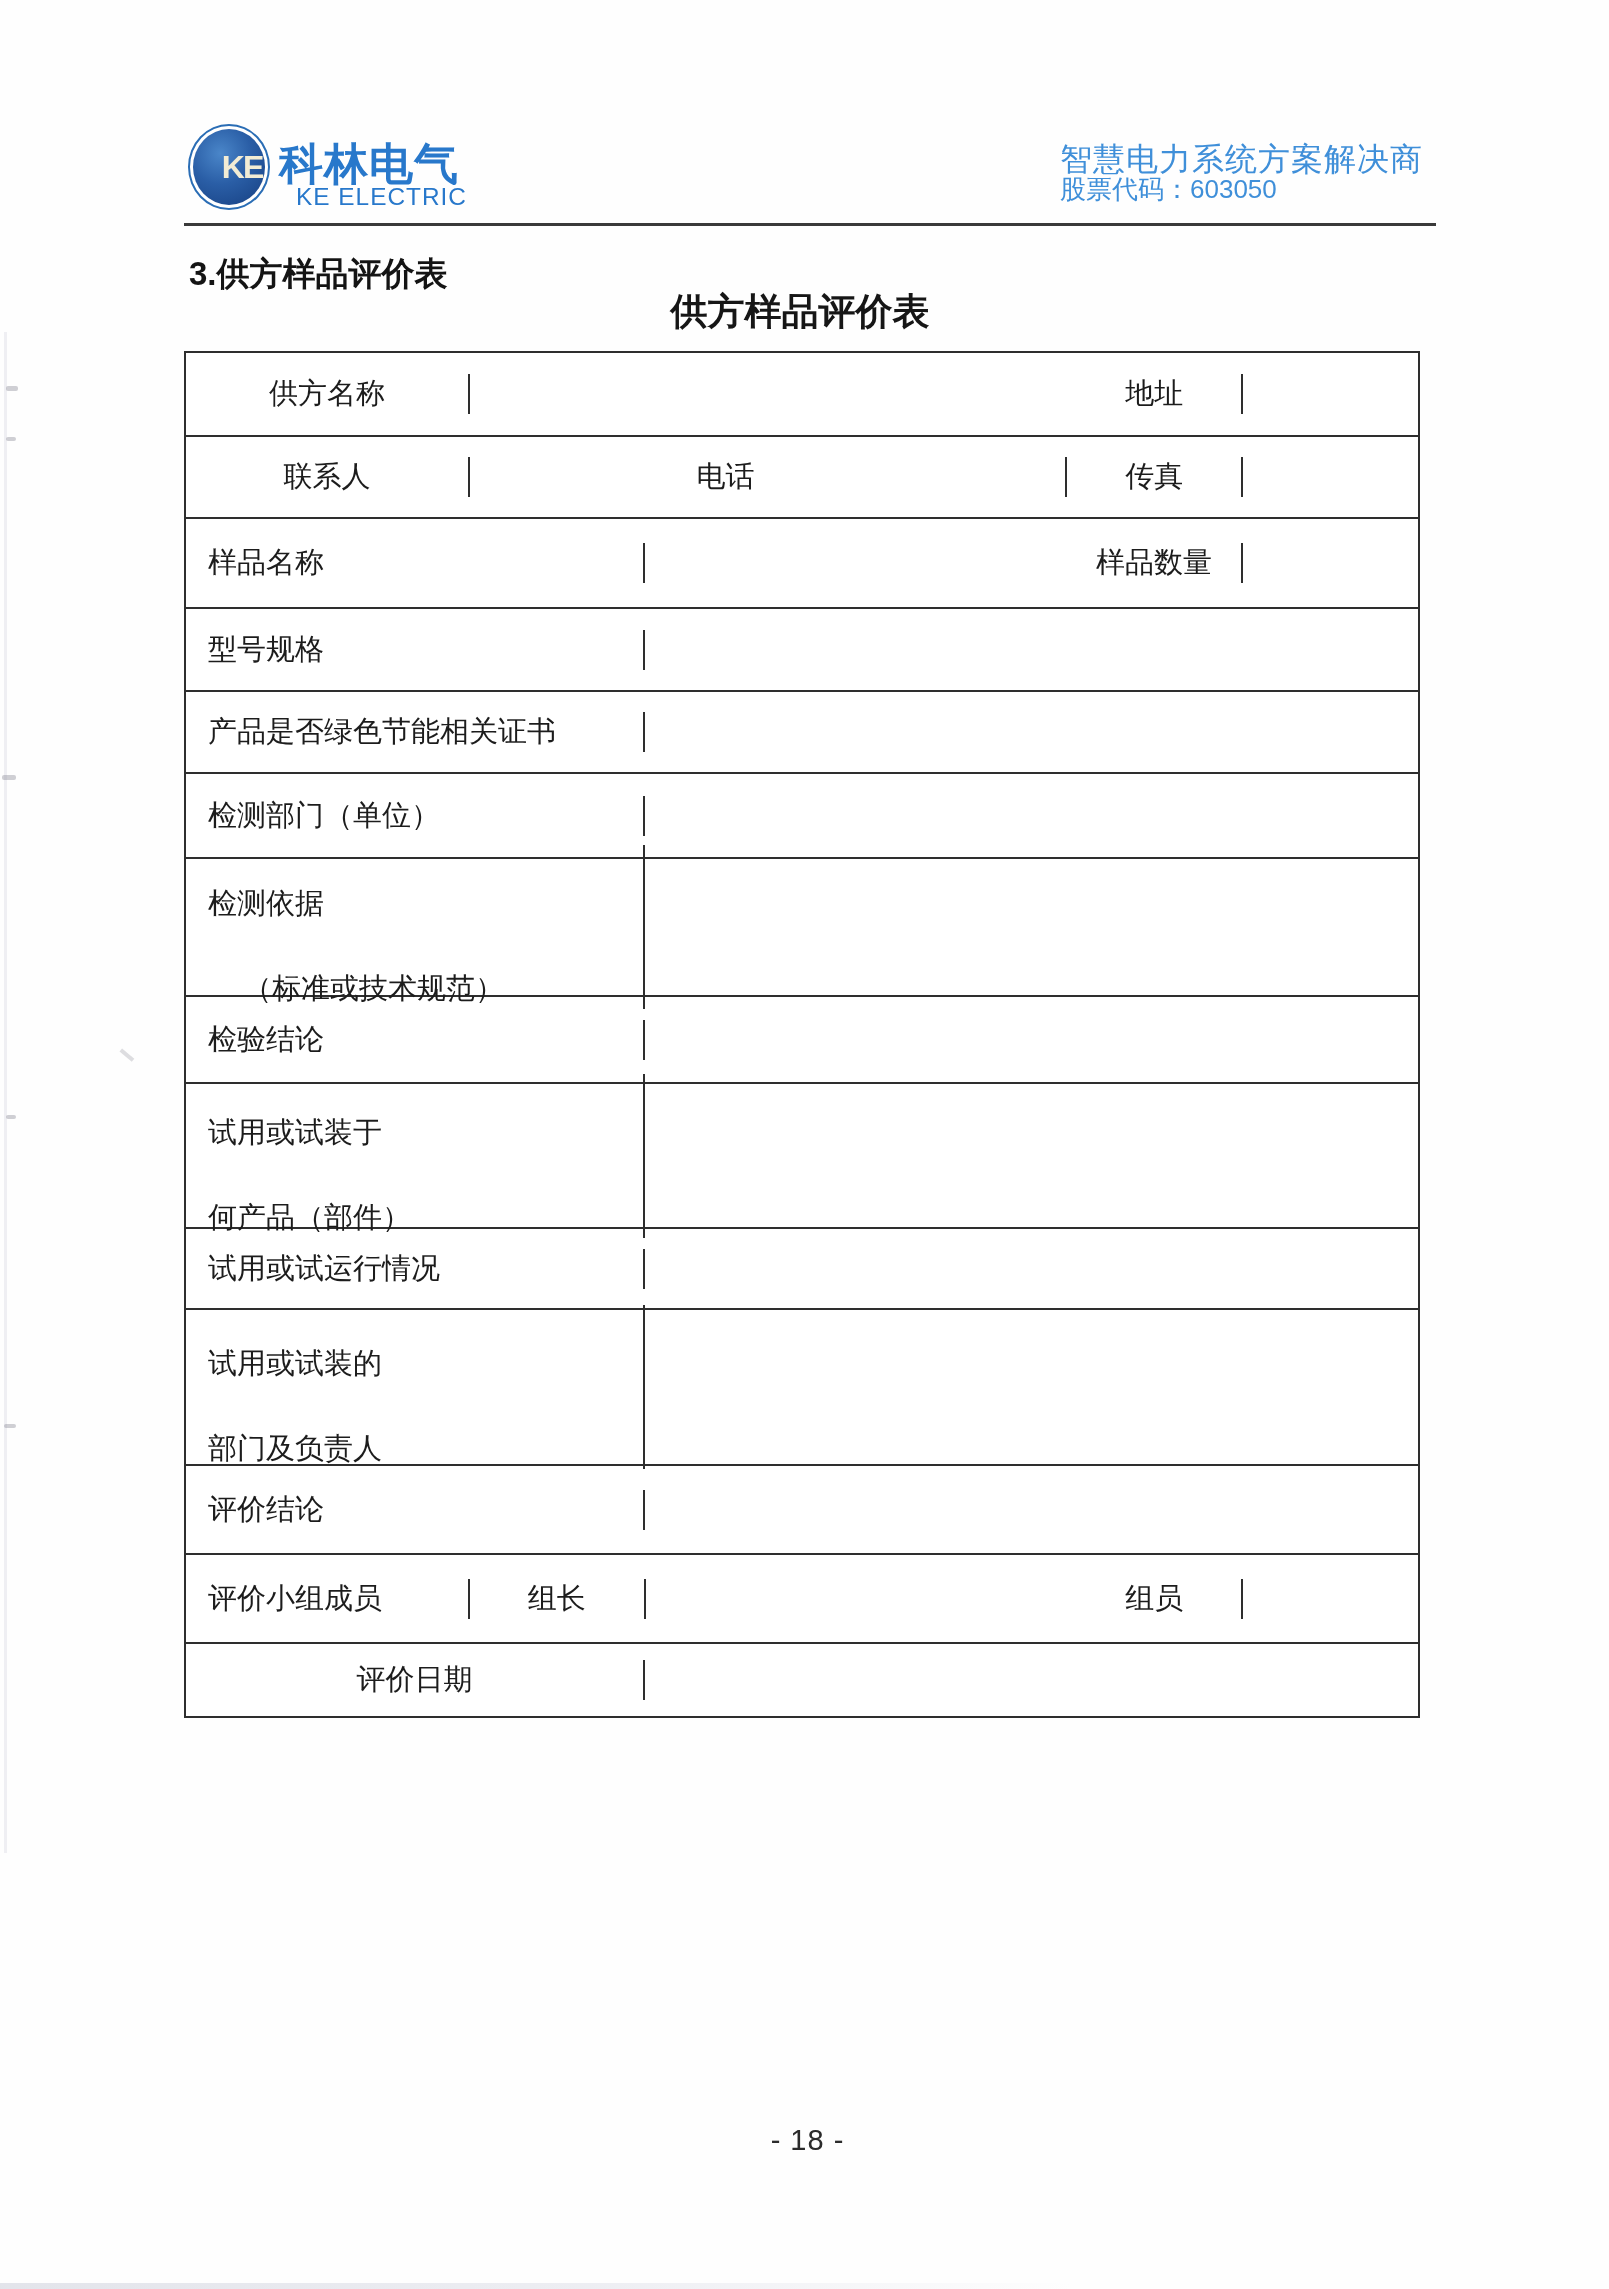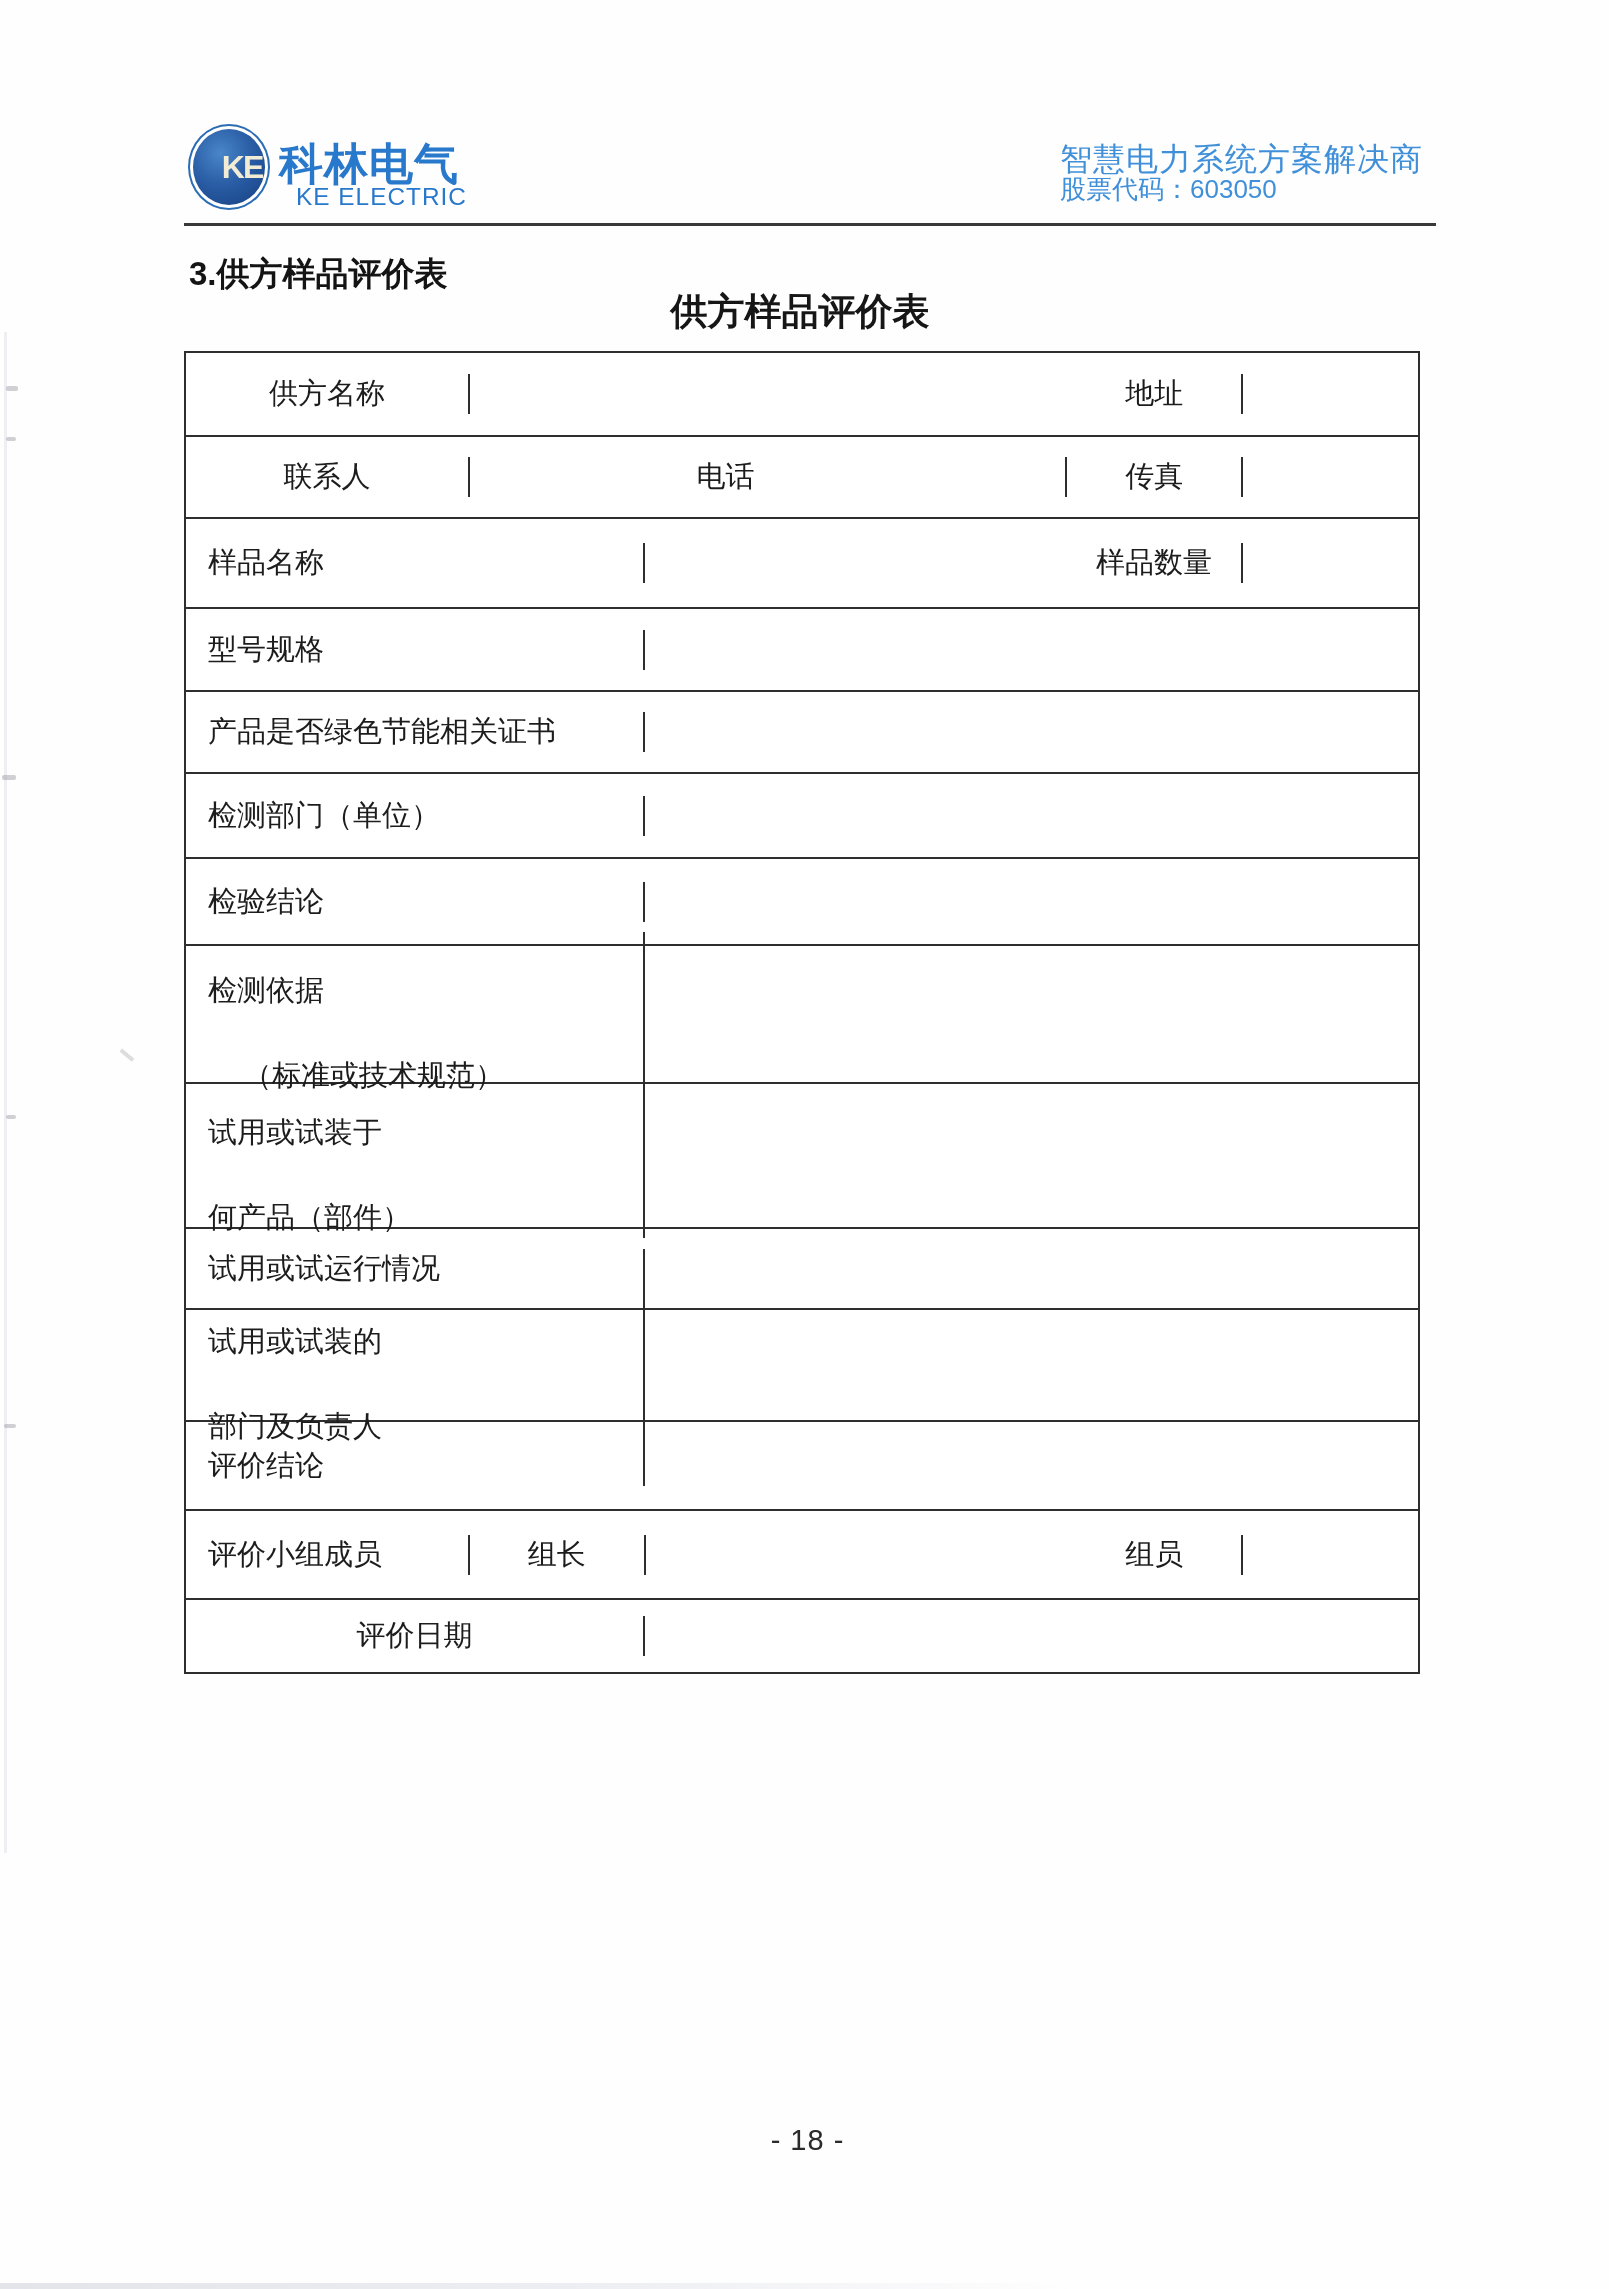--- a/index.html
+++ b/index.html
@@ -158,47 +158,47 @@
     <div class="trow" style="height:82px">
       <div class="cell w471">产品是否绿色节能相关证书</div>
       <div class="cell w792"></div>
     </div>
 
     <div class="trow" style="height:85px">
       <div class="cell w471">检测部门（单位）</div>
       <div class="cell w792"></div>
     </div>
 
-    <div class="trow" style="height:87px">
-      <div class="cell w471">检验结论</div>
-      <div class="cell w792"></div>
-    </div>
-
     <div class="trow" style="height:138px">
       <div class="cell w471 two-line">
         <span>检测依据</span>
         <span class="indent2">（标准或技术规范）</span>
       </div>
       <div class="cell w792"></div>
     </div>
 
+    <div class="trow" style="height:87px">
+      <div class="cell w471">检验结论</div>
+      <div class="cell w792"></div>
+    </div>
+
     <div class="trow" style="height:145px">
       <div class="cell w471 two-line">
         <span>试用或试装于</span>
         <span>何产品（部件）</span>
       </div>
       <div class="cell w792"></div>
     </div>
 
     <div class="trow" style="height:81px">
       <div class="cell w471">试用或试运行情况</div>
       <div class="cell w792"></div>
     </div>
 
-    <div class="trow" style="height:112px">
+    <div class="trow" style="height:156px">
       <div class="cell w471 two-line">
         <span>试用或试装的</span>
         <span>部门及负责人</span>
       </div>
       <div class="cell w792"></div>
     </div>
 
     <div class="trow" style="height:89px">
       <div class="cell w471">评价结论</div>
       <div class="cell w792"></div>

